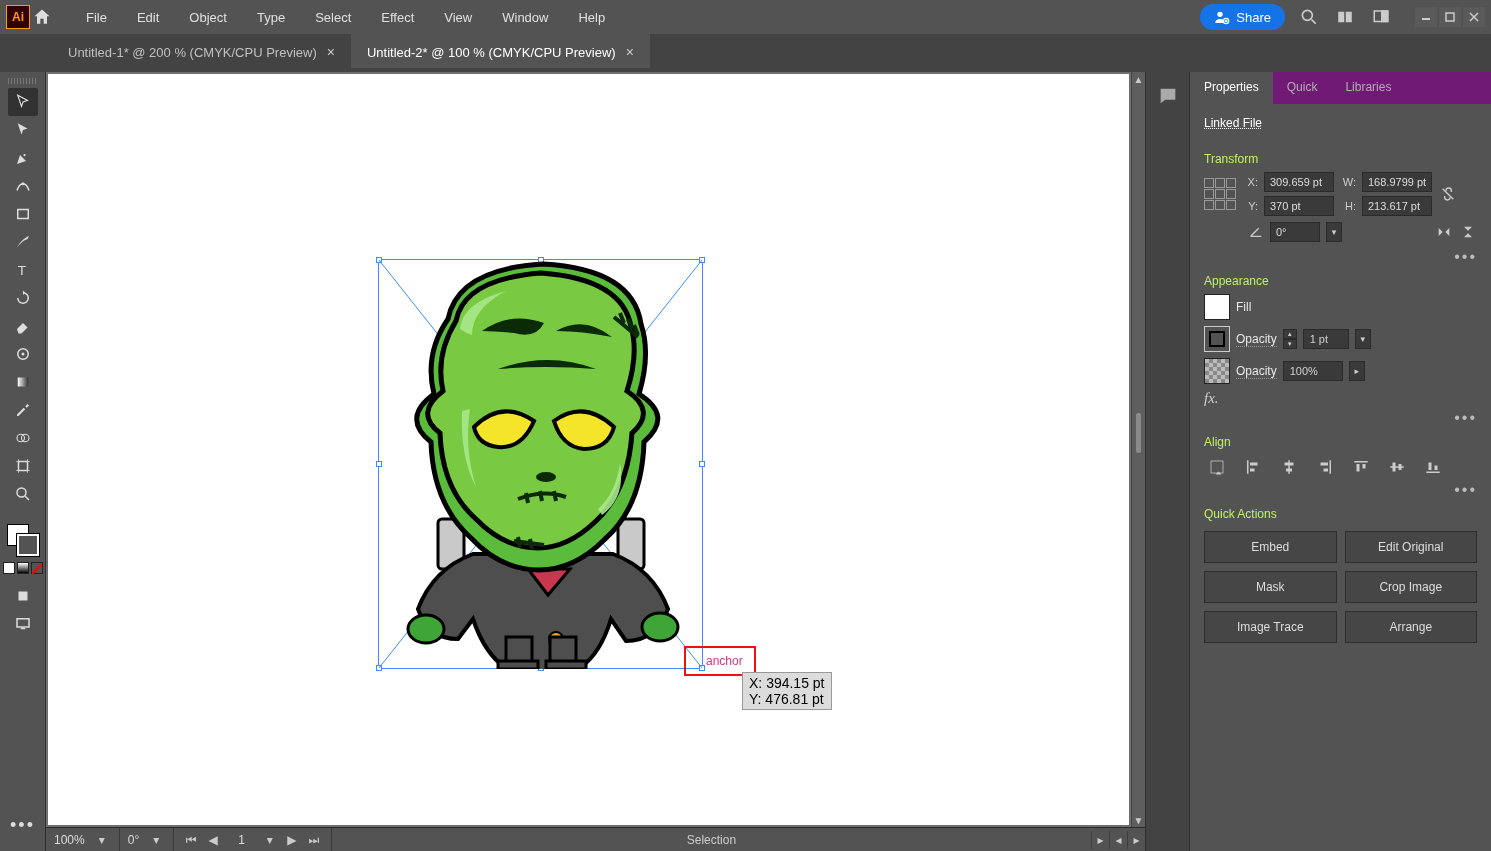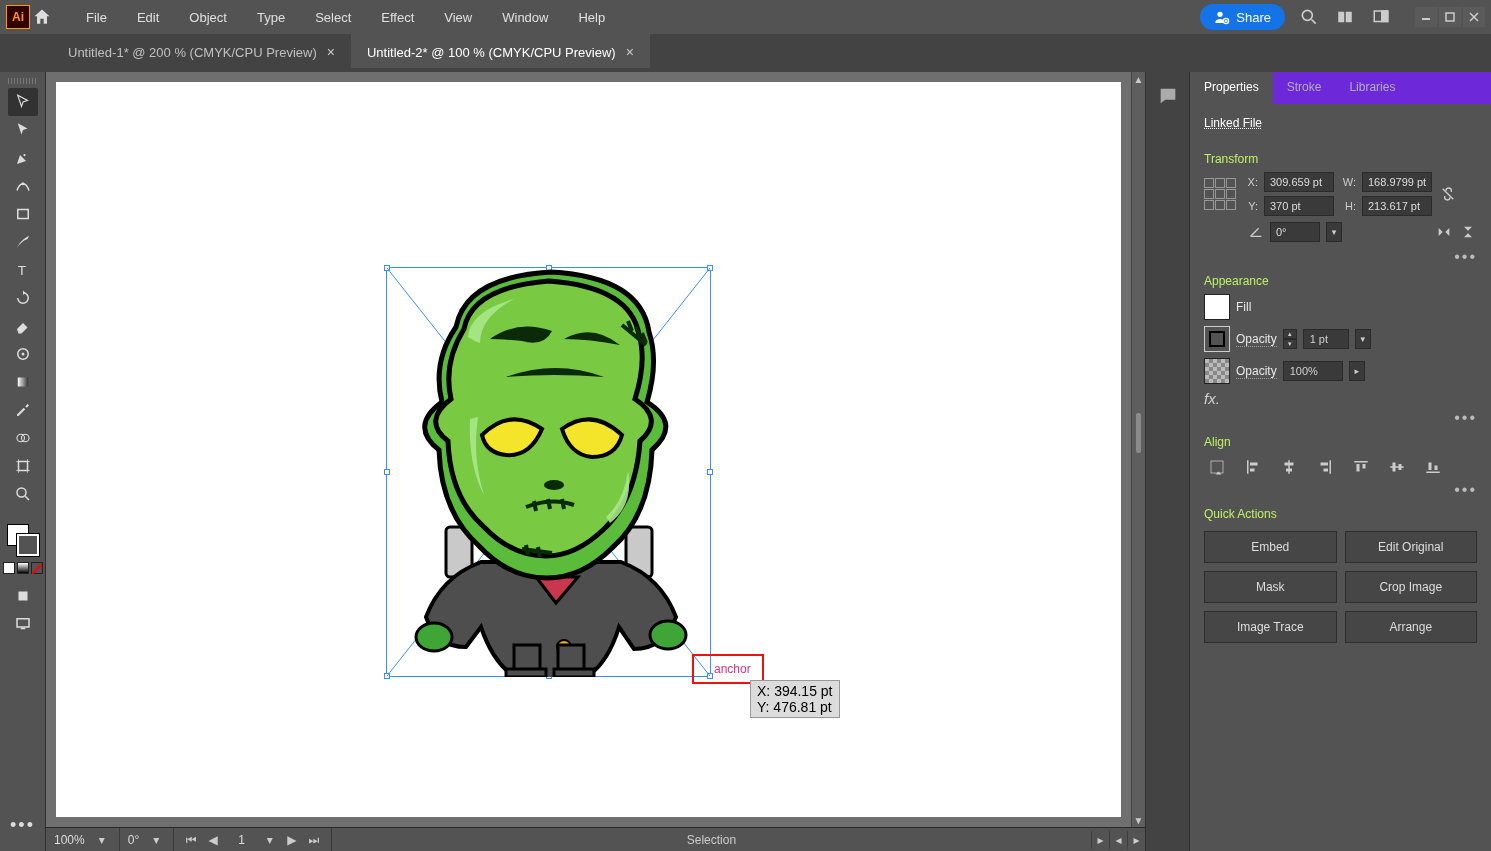--- a/index.html
+++ b/index.html
@@ -35,21 +35,21 @@
 .color-swatches { margin-top: 16px; position:relative; width:32px; height:32px;}
 .sw-fill { position:absolute; width:22px; height:22px; background:#fff; border:1px solid #000; left:0; top:0;}
 .sw-stroke { position:absolute; width:22px; height:22px; background:#535353; border:2px solid #fff; right:0; bottom:0; box-shadow:0 0 0 1px #000;}
 .sw-row { display:flex; gap:2px; margin-top:6px;}
 .sw-mini { width:12px; height:12px; border:1px solid #222;}
 .tool-bottom { margin-top:auto; padding-bottom:12px;}
 .tool-ellipsis { font-size:18px; letter-spacing:2px;}
 
 
 .canvas-wrap { flex:1; display:flex; flex-direction:column; background:#6f6f6f;}
-.canvas-scroll { flex:1; background:#fff; position:relative; margin:8px; overflow:hidden; border:2px solid #6f6f6f;}
+.canvas-scroll { flex:1; background:#fff; position:relative; margin:0; overflow:hidden; border:2px solid #6f6f6f;}
 .artboard { position:absolute; inset:0; background:#fff;}
 
 .sel-box { position:absolute; border:1px solid #3b8dff; }
 .sel-handle { position:absolute; width:6px; height:6px; background:#fff; border:1px solid #3b8dff; }
 
 .figure { position:absolute; }
 
 .red-rect { position:absolute; border:2px solid #e11; width:72px; height:30px;}
 .anchor-label { color:#d63384; background:#fff; font-size:12px; position:absolute;}
 .coord-tip { position:absolute; background:#dcdcdc; color:#000; padding:2px 6px; font-size:14px; border:1px solid #999;}
@@ -66,21 +66,21 @@
 .status .label { flex:1; text-align:center; color:#ccc;}
 .status .scroll-btns { margin-left:auto; display:flex;}
 .status .sb { width:18px; height:18px; display:flex; align-items:center; justify-content:center; cursor:pointer; border-left:1px solid #3e3e3e; color:#ccc;}
 
 
 .dock-col { width:44px; background:#434343; border-left:1px solid #2f2f2f; display:flex; flex-direction:column; align-items:center; padding-top:10px;}
 .dock-icon { width:28px; height:28px; display:flex; align-items:center; justify-content:center; margin-bottom:8px; color:#ccc; cursor:pointer;}
 
 
 .panel-col { width:302px; background:#535353; border-left:1px solid #2f2f2f; display:flex; flex-direction:column; }
-.panel-tabs { display:flex; height:32px; background:#6d28d9;}
+.panel-tabs { display:flex; height:32px; background:#701a75;}
 .ptab { padding:8px 14px; font-size:12px; color:#b0b0b0; cursor:pointer; }
 .ptab.active { background:#535353; color:#fff;}
 .panel-body { flex:1; padding:12px 14px 8px; overflow:auto;}
 .section-title { font-size:12px; color:#bef264; margin:8px 0 6px; }
 .linked-file { font-size:12px; color:#fff; text-decoration:underline dotted; margin-bottom:14px; cursor:pointer; display:inline-block;}
 .row { display:flex; align-items:center; gap:6px; margin-bottom:6px;}
 .ref-grid { width:32px; height:32px; display:grid; grid-template:repeat(3,1fr)/repeat(3,1fr); gap:1px; }
 .ref-grid div { border:1px solid #999; }
 .lbl { font-size:11px; color:#ccc; width:16px; text-align:right;}
 .inp { background:#3a3a3a; border:1px solid #2a2a2a; color:#ddd; font-size:11px; padding:3px 5px; width:70px;}
@@ -92,21 +92,21 @@
 .swatch { width:26px; height:26px; border:1px solid #222; cursor:pointer;}
 .swatch.white{ background:#fff;}
 .swatch.stroke2 { background:#535353; border:1px solid #ccc; position:relative;}
 .swatch.stroke2::after{content:""; position:absolute; inset:4px; border:2px solid #000;}
 .swatch.checker { background-image: linear-gradient(45deg,#888 25%,transparent 25%,transparent 75%,#888 75%),linear-gradient(45deg,#888 25%,#bbb 25%,#bbb 75%,#888 75%); background-size:8px 8px; background-position:0 0,4px 4px;}
 
 .stepper { display:flex; flex-direction:column; width:14px;}
 .step { height:10px; background:#3a3a3a; border:1px solid #2a2a2a; display:flex; align-items:center; justify-content:center; font-size:7px; cursor:pointer;}
 .appearance-val { background:#3a3a3a; border:1px solid #2a2a2a; padding:3px 6px; font-size:11px; min-width:46px;}
 .appearance-text { font-size:12px; color:#e8e8e8; border-bottom:1px dotted #999; cursor:pointer;}
-.fx { font-style:italic; font-family:Liberation Sans, sans-serif; font-size:15px; cursor:pointer; margin-top:6px;}
+.fx { font-style:italic; font-family:Liberation Serif, serif; font-size:15px; cursor:pointer; margin-top:6px;}
 
 .align-row { display:flex; gap:10px; margin-top:6px;}
 .align-btn { width:26px; height:24px; display:flex; align-items:center; justify-content:center; cursor:pointer;}
 .align-btn svg { width:18px; height:18px; fill:#ccc;}
 
 .qa-grid { display:grid; grid-template-columns:1fr 1fr; gap:8px; margin-top:10px;}
 .qa-btn { background:#464646; border:1px solid #2e2e2e; padding:8px 4px; text-align:center; font-size:12px; color:#ddd; cursor:pointer;}
 
 .flip-icons { display:flex; gap:6px; margin-left:auto;}
 .flip-btn { width:18px; height:18px; cursor:pointer; display:flex; align-items:center; justify-content:center;}
@@ -439,21 +439,21 @@
     <div class="dock-icon">
       <svg viewBox="0 0 24 24" width="22" height="22" fill="#aaa">
           <path d="M4 4h16v12H9l-5 4z"></path>
         </svg>
     </div>
   </div>
 
   <div class="panel-col">
     <div class="panel-tabs">
       <div class="ptab active">Properties</div>
-      <div class="ptab">Stroke</div>
+      <div class="ptab">Quick</div>
       <div class="ptab">Libraries</div>
     </div>
     <div class="panel-body">
       <span class="linked-file">Linked File</span>
 
       <div class="section-title">Transform</div>
       <div class="row">
         <div class="ref-grid">
           <div></div>
             <div></div>

